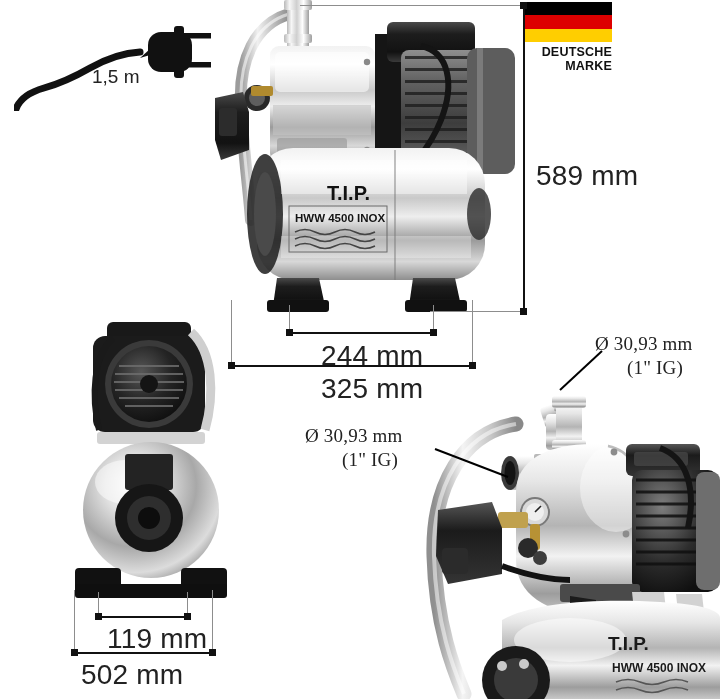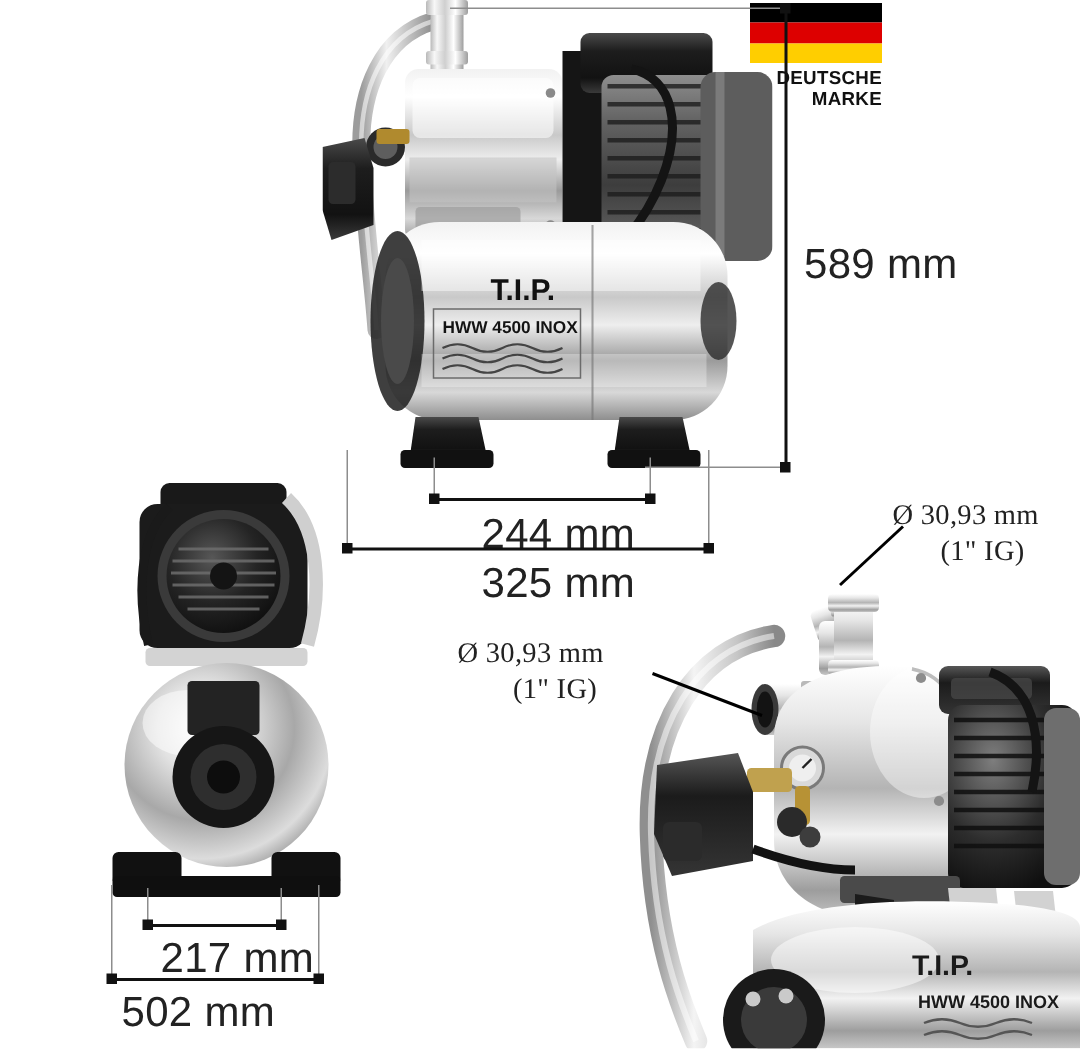--- a/index.html
+++ b/index.html
@@ -1,21 +1,21 @@
 <!DOCTYPE html>
 <html><head>
 <meta charset="utf-8">
 <style>
   html,body{margin:0;padding:0;background:#fff;}
   body{
     width:720px;height:699px;position:relative;overflow:hidden;
     font-family:"Liberation Sans","DejaVu Sans",sans-serif;
     color:#1a1a1a;background:#ffffff;
   }
-  .stage{position:absolute;left:0;top:0;width:596px;height:699px;}
+  .stage{position:absolute;left:0;top:0;width:596px;height:699px;padding-left:24px;}
 
   
   .dim-label{position:absolute;font-size:19px;color:#222;white-space:nowrap;letter-spacing:.2px;}
   .dim-label.big{font-size:28px;}
   .hline{position:absolute;height:0;border-top:2px solid #111;}
   .vline{position:absolute;width:0;border-left:2px solid #111;}
   .extline{position:absolute;border-top:1px solid #8d8d8d;height:0;}
   .extvline{position:absolute;border-left:1px solid #8d8d8d;width:0;}
   .sq{position:absolute;width:7px;height:7px;background:#111;}
 
@@ -50,20 +50,34 @@
       <div class="b"></div>
         <div class="r"></div>
         <div class="y"></div>
     </div>
     <div class="flag-text">
       <span>DEUTSCHE</span><br>
       <span>MARKE</span>
     </div>
   </div>
 
+  <div class="cable-wrap">
+    <svg width="200" height="105" viewBox="0 0 200 105">
+      <path d="M2 103 C 6 92, 16 86, 30 82 C 48 77, 62 70, 76 62
+               C 92 53, 108 47, 126 46" fill="none" stroke="#111" stroke-width="7" stroke-linecap="round"></path>
+      <path d="M126 52 l 10 -3 l 0 -6 z" fill="#111"></path>
+      <g>
+        <rect x="134" y="26" width="44" height="40" rx="13" fill="#111"></rect>
+        <rect x="160" y="20" width="10" height="52" rx="3" fill="#111"></rect>
+        <rect x="170" y="27" width="27" height="5.5" fill="#111"></rect>
+        <rect x="170" y="56" width="27" height="5.5" fill="#111"></rect>
+      </g>
+    </svg>
+    <div class="cable-label">1,5 m</div>
+  </div>
 
   <div class="photo" style="left:215px;top:0px;">
     <svg width="300" height="320" viewBox="0 0 300 320">
       <defs>
         <linearGradient id="steel" x1="0" y1="0" x2="0" y2="1">
           <stop offset="0%" stop-color="#f2f2f2"></stop>
           <stop offset="16%" stop-color="#ffffff"></stop>
           <stop offset="38%" stop-color="#c9c9c9"></stop>
           <stop offset="52%" stop-color="#eeeeee"></stop>
           <stop offset="70%" stop-color="#9b9b9b"></stop>
@@ -251,21 +265,21 @@
         <rect x="20" y="262" width="152" height="14" rx="3" fill="#0f0f0f"></rect>
       </g>
     </svg>
   </div>
 
   <div class="extvline" style="left:98px;top:592px;height:26px;"></div>
   <div class="extvline" style="left:187px;top:592px;height:26px;"></div>
   <div class="hline" style="left:98px;top:616px;width:89px;"></div>
   <div class="sq" style="left:95px;top:613px;"></div>
   <div class="sq" style="left:184px;top:613px;"></div>
-  <div class="dim-label big" style="left:107px;top:623px;">217 mm</div>
+  <div class="dim-label big" style="left:107px;top:623px;">119 mm</div>
 
   <div class="extvline" style="left:74px;top:590px;height:62px;"></div>
   <div class="extvline" style="left:212px;top:590px;height:62px;"></div>
   <div class="hline" style="left:74px;top:652px;width:138px;"></div>
   <div class="sq" style="left:71px;top:649px;"></div>
   <div class="sq" style="left:209px;top:649px;"></div>
   <div class="dim-label big" style="left:81px;top:659px;">502 mm</div>
 
   <div class="photo" style="left:420px;top:388px;">
     <svg width="300" height="311" viewBox="0 0 300 311">

